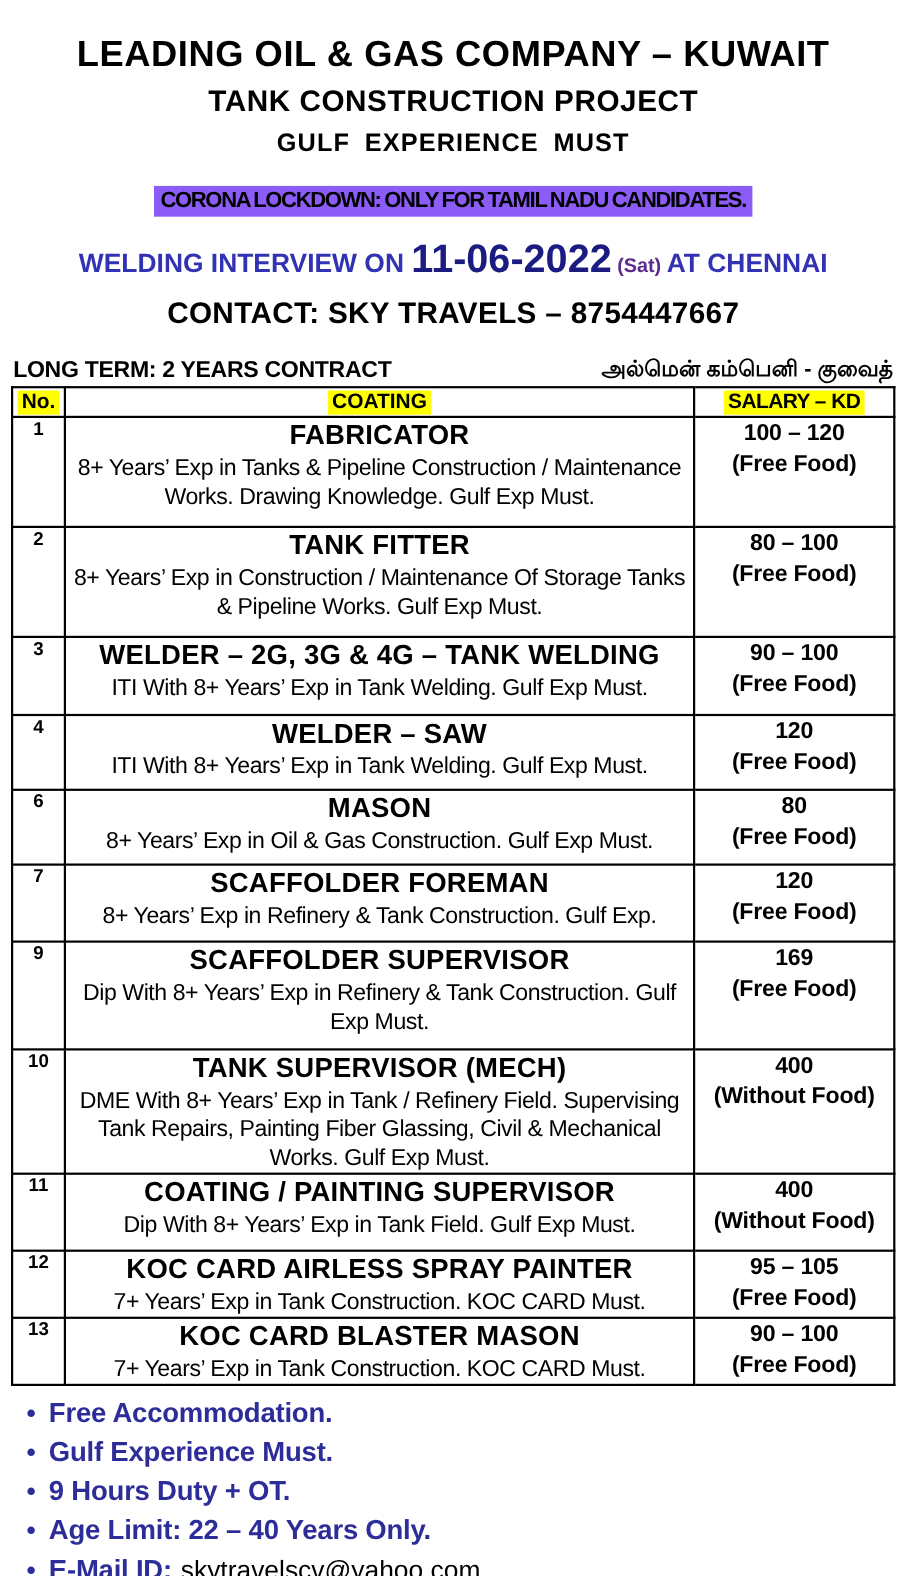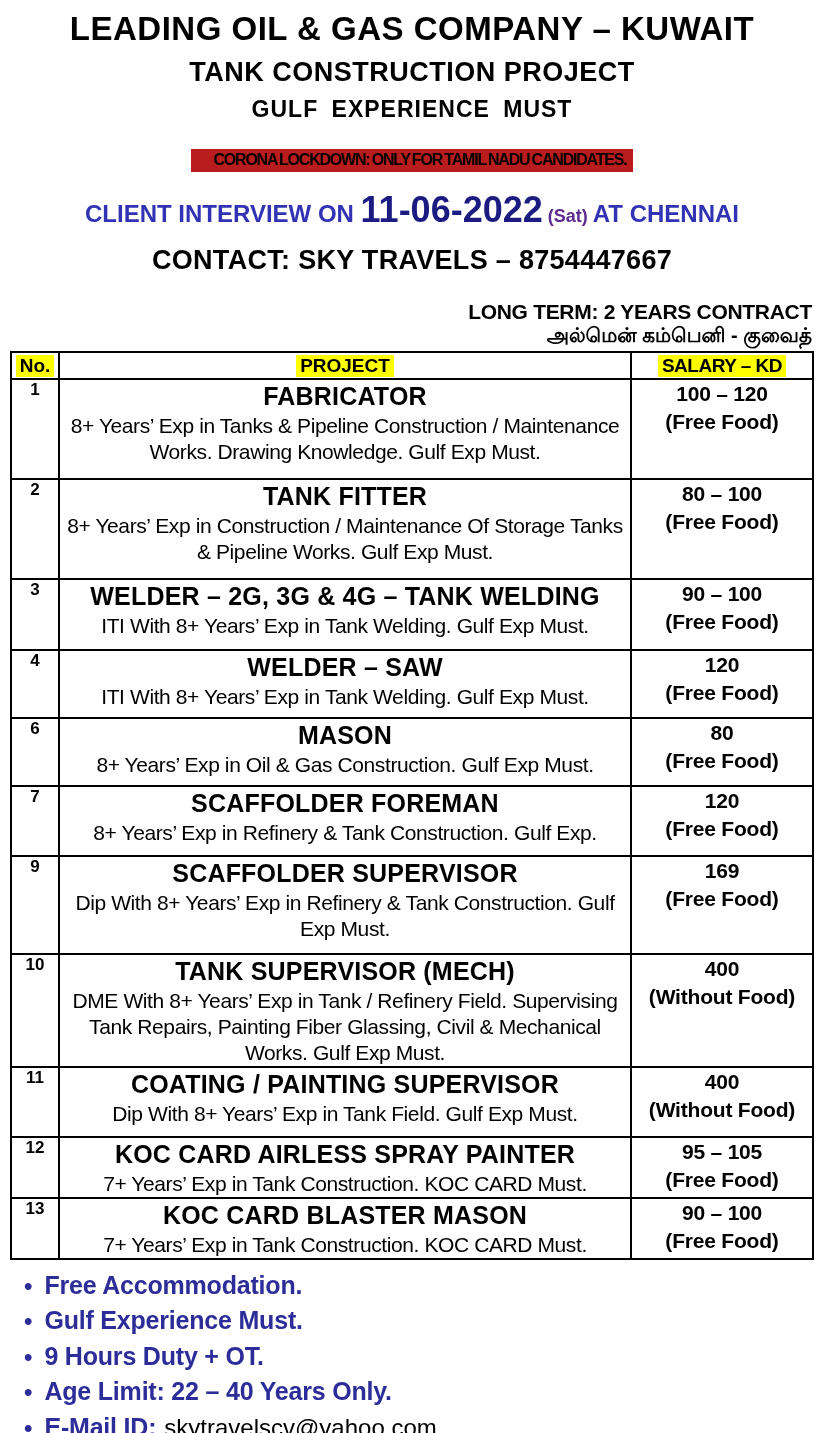--- a/index.html
+++ b/index.html
@@ -12,46 +12,46 @@
     overflow: hidden;
   }
   .page { padding: 10px 10px 0 10px; }
 
   
   .title-main {
     text-align: center;
     font-weight: bold;
     font-size: 33px;
     letter-spacing: 0.5px;
-    margin-top: 0;
+    margin-top: 20px;
   }
   .title-sub {
     text-align: center;
     font-weight: bold;
     font-size: 27px;
     letter-spacing: 0.5px;
     margin-top: 9px;
   }
   .title-sub2 {
     text-align: center;
     font-weight: bold;
     font-size: 23px;
     letter-spacing: 1px;
     word-spacing: 6px;
     margin-top: 8px;
   }
   .banner-wrap { text-align: center; margin-top: 26px; }
   .banner {
     display: inline-block;
-    background: #b91c1c;
-    font-weight: bold;
-    font-size: 16px;
+    background: #8b5cf6;
+    font-weight: bold;
+    font-size: 20px;
     letter-spacing: -1.2px;
     word-spacing: -1px;
-    padding: 2px 6px 3px 22px;
+    padding: 2px 6px 3px 6px;
   }
   .interview {
     text-align: center;
     font-weight: bold;
     margin-top: 17px;
     white-space: nowrap;
   }
   .interview .iv-text { color: #3232b4; font-size: 24px; }
   .interview .iv-date { color: #1b1b82; font-size: 36px; }
   .interview .iv-day  { color: #5d2a8f; font-size: 18px; }
@@ -64,21 +64,20 @@
   }
 
   
   .meta-row {
     display: flex;
     justify-content: space-between;
     align-items: flex-end;
     margin-top: 24px;
     margin-bottom: 2px;
     padding: 0 2px;
-    flex-direction: column;
   }
   .contract { font-weight: bold; font-size: 21px; letter-spacing: -0.3px; }
   .tamil    { font-weight: bold; font-size: 20px; }
 
   
   table.jobs {
     border-collapse: collapse;
     width: 802px;
     table-layout: fixed;
   }
@@ -171,39 +170,39 @@
 <div class="page">
 
   <div class="title-main">LEADING OIL &amp; GAS COMPANY – KUWAIT</div>
   <div class="title-sub">TANK CONSTRUCTION PROJECT</div>
   <div class="title-sub2">GULF EXPERIENCE MUST</div>
 
   <div class="banner-wrap">
     <span class="banner">CORONA LOCKDOWN: ONLY FOR TAMIL NADU CANDIDATES.</span>
   </div>
 
-  <div class="interview"><span class="iv-text">CLIENT INTERVIEW ON </span><span class="iv-date">11-06-2022</span><span class="iv-day"> (Sat) </span><span class="iv-text">AT CHENNAI</span></div>
+  <div class="interview"><span class="iv-text">WELDING INTERVIEW ON </span><span class="iv-date">11-06-2022</span><span class="iv-day"> (Sat) </span><span class="iv-text">AT CHENNAI</span></div>
 
   <div class="contact">CONTACT: SKY TRAVELS – 8754447667</div>
 
   <div class="meta-row">
     <span class="contract">LONG TERM: 2 YEARS CONTRACT</span>
     <span class="tamil">அல்மென் கம்பெனி - குவைத்</span>
   </div>
 
   <table class="jobs">
     <colgroup>
         <col class="c-no">
         <col class="c-pos">
         <col class="c-sal">
       </colgroup>
     <tbody>
       <tr class="head">
         <th><span class="hl">No.</span></th>
-        <th><span class="hl">PROJECT</span></th>
+        <th><span class="hl">COATING</span></th>
         <th class="h-sal"><span class="hl">SALARY – KD</span></th>
       </tr>
 
       <tr class="r0">
         <td class="no-cell">1</td>
         <td class="pos-cell">
           <div class="pos-title">FABRICATOR</div>
           <div class="pos-desc">8+ Years’ Exp in Tanks &amp; Pipeline Construction / Maintenance Works. Drawing Knowledge. Gulf Exp Must.</div>
         </td>
         <td class="sal-cell">

